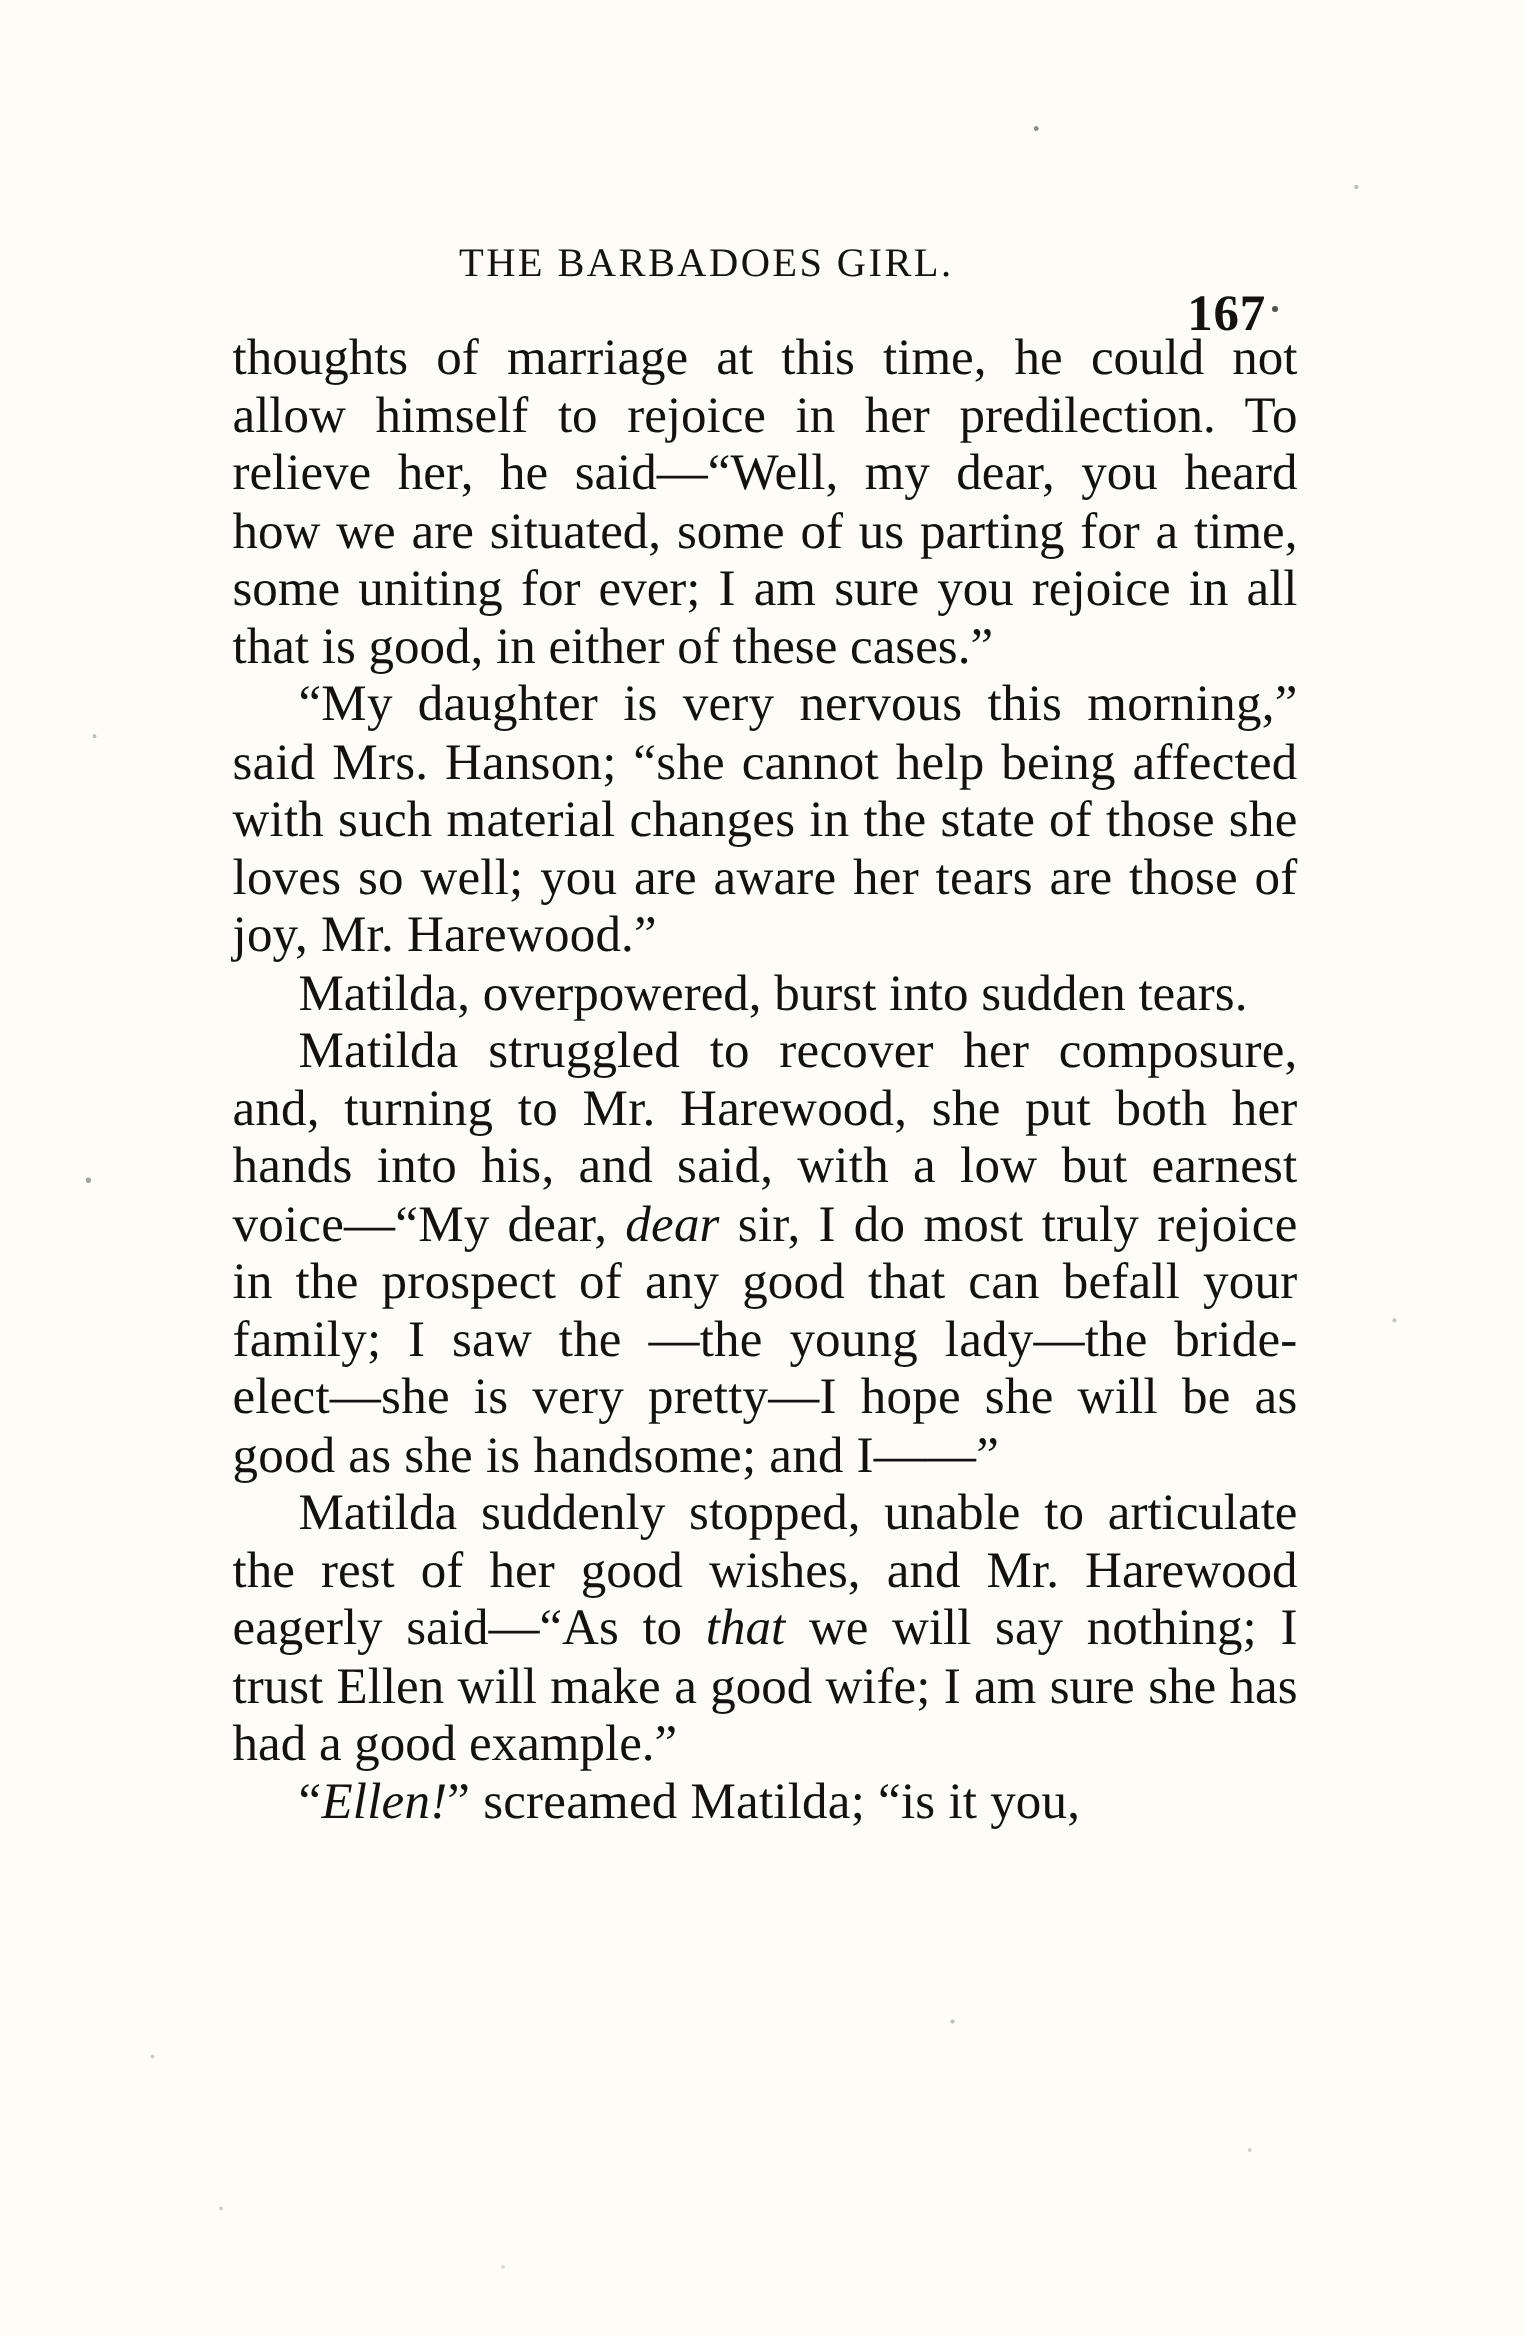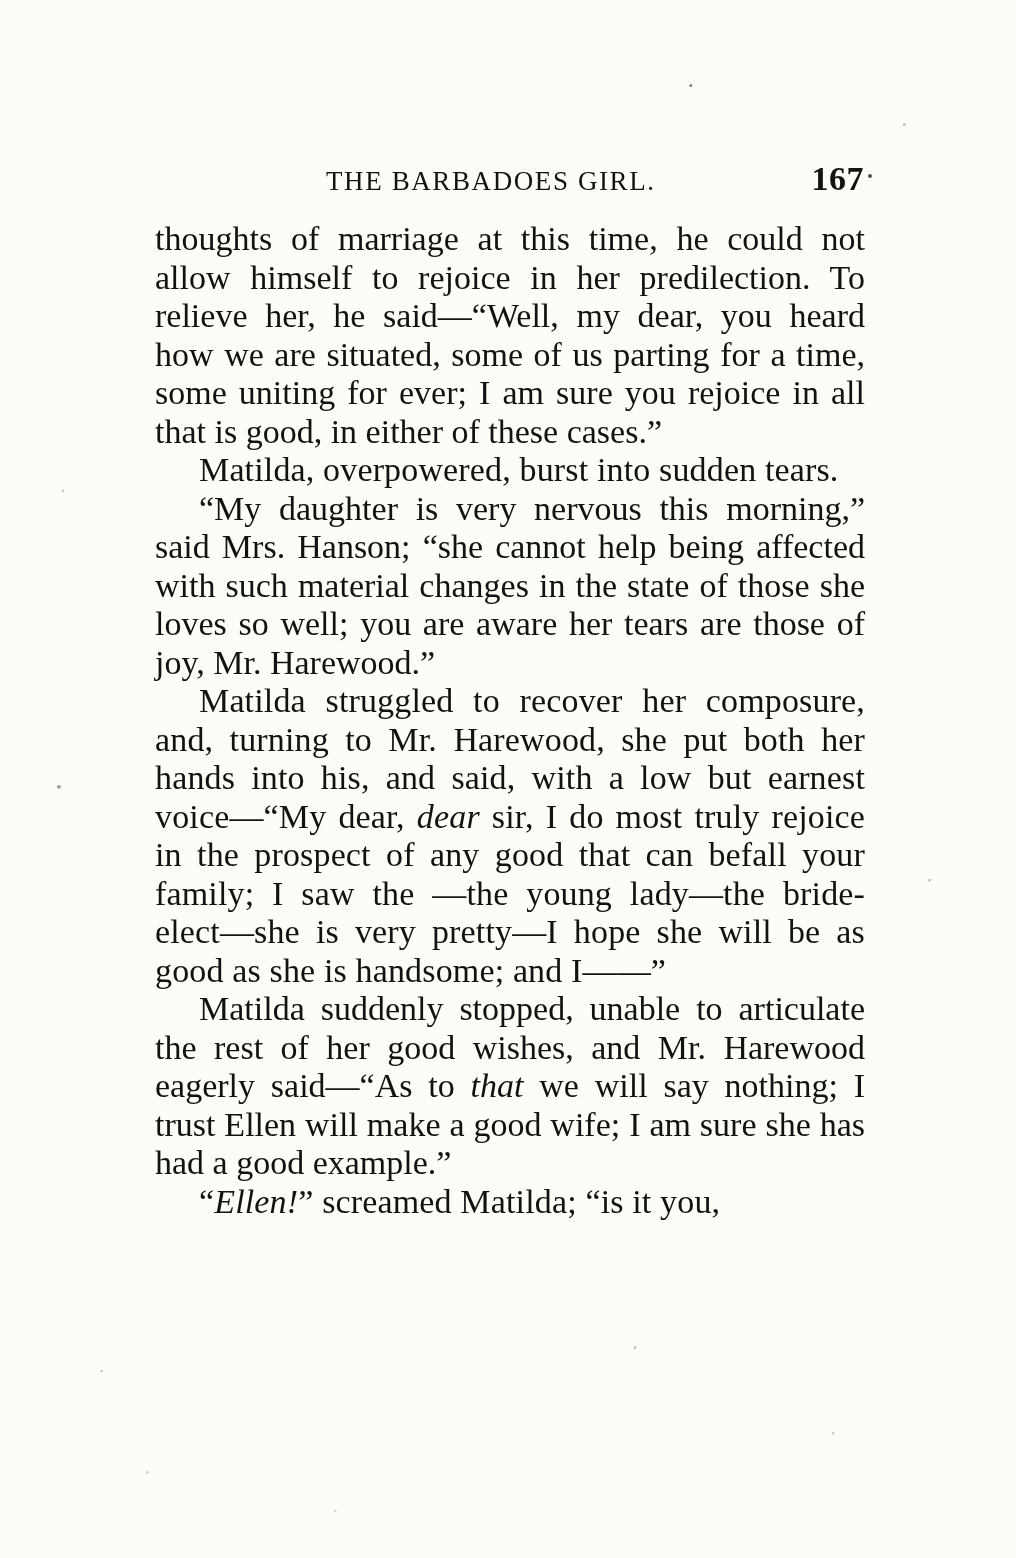--- a/index.html
+++ b/index.html
@@ -37,26 +37,27 @@
 
   .page {
     position: absolute;
     left: 0; top: 0;
     width: 1016px;
     height: 1558px;
   }
 
   .header {
     position: absolute;
-    left: 160px;
+    left: 140px;
     top: 160px;
     width: 712px;
     display: flex;
     align-items: baseline;
     justify-content: flex-start;
+    flex-direction: column;
   }
   .running-title {
     font-size: 27px;
     letter-spacing: 1.6px;
     font-variant: small-caps;
     text-transform: uppercase;
     white-space: nowrap;
     margin-left: 166px;
   }
   .folio {
@@ -110,19 +111,19 @@
 <div class="page">
   <div class="page-speckle"></div>
 
   <div class="header">
     <div class="running-title">THE BARBADOES GIRL.</div>
     <div class="folio"><span>167</span><span class="folio-dot"></span></div>
   </div>
 
   <div class="body-text">
       <p><span>thoughts of marriage at this time, he could not allow himself to rejoice in her predilection.  To relieve her, he said—“Well, my dear, you heard how we are situated, some of us parting for a time, some uniting for ever; I am sure you rejoice in all that is good, in either of these cases.”</span></p>
+      <p class="indent"><span>“My daughter is very nervous this morning,” said Mrs. Hanson; “she cannot help being affected with such material changes in the state of those she loves so well; you are aware her tears are those of joy, Mr. Harewood.”</span></p>
       <p class="indent"><span>Matilda, overpowered, burst into sudden tears.</span></p>
-      <p class="indent"><span>“My daughter is very nervous this morning,” said Mrs. Hanson; “she cannot help being affected with such material changes in the state of those she loves so well; you are aware her tears are those of joy, Mr. Harewood.”</span></p>
       <p class="indent"><span>Matilda struggled to recover her composure, and, turning to Mr. Harewood, she put both her hands into his, and said, with a low but earnest voice—“My dear, </span><span class="ital">dear</span><span> sir, I do most truly rejoice in the prospect of any good that can befall your family; I saw the —the young lady—the bride-elect—she is very pretty—I hope she will be as good as she is handsome; and I——”</span></p>
       <p class="indent"><span>Matilda suddenly stopped, unable to articulate the rest of her good wishes, and Mr. Harewood eagerly said—“As to </span><span class="ital">that</span><span> we will say nothing; I trust Ellen will make a good wife; I am sure she has had a good example.”</span></p>
       <p class="indent last-loose"><span>“</span><span class="ital">Ellen!</span><span>” screamed Matilda; “is it you,</span></p>
     </div>
 </div>
 
 </body></html>

